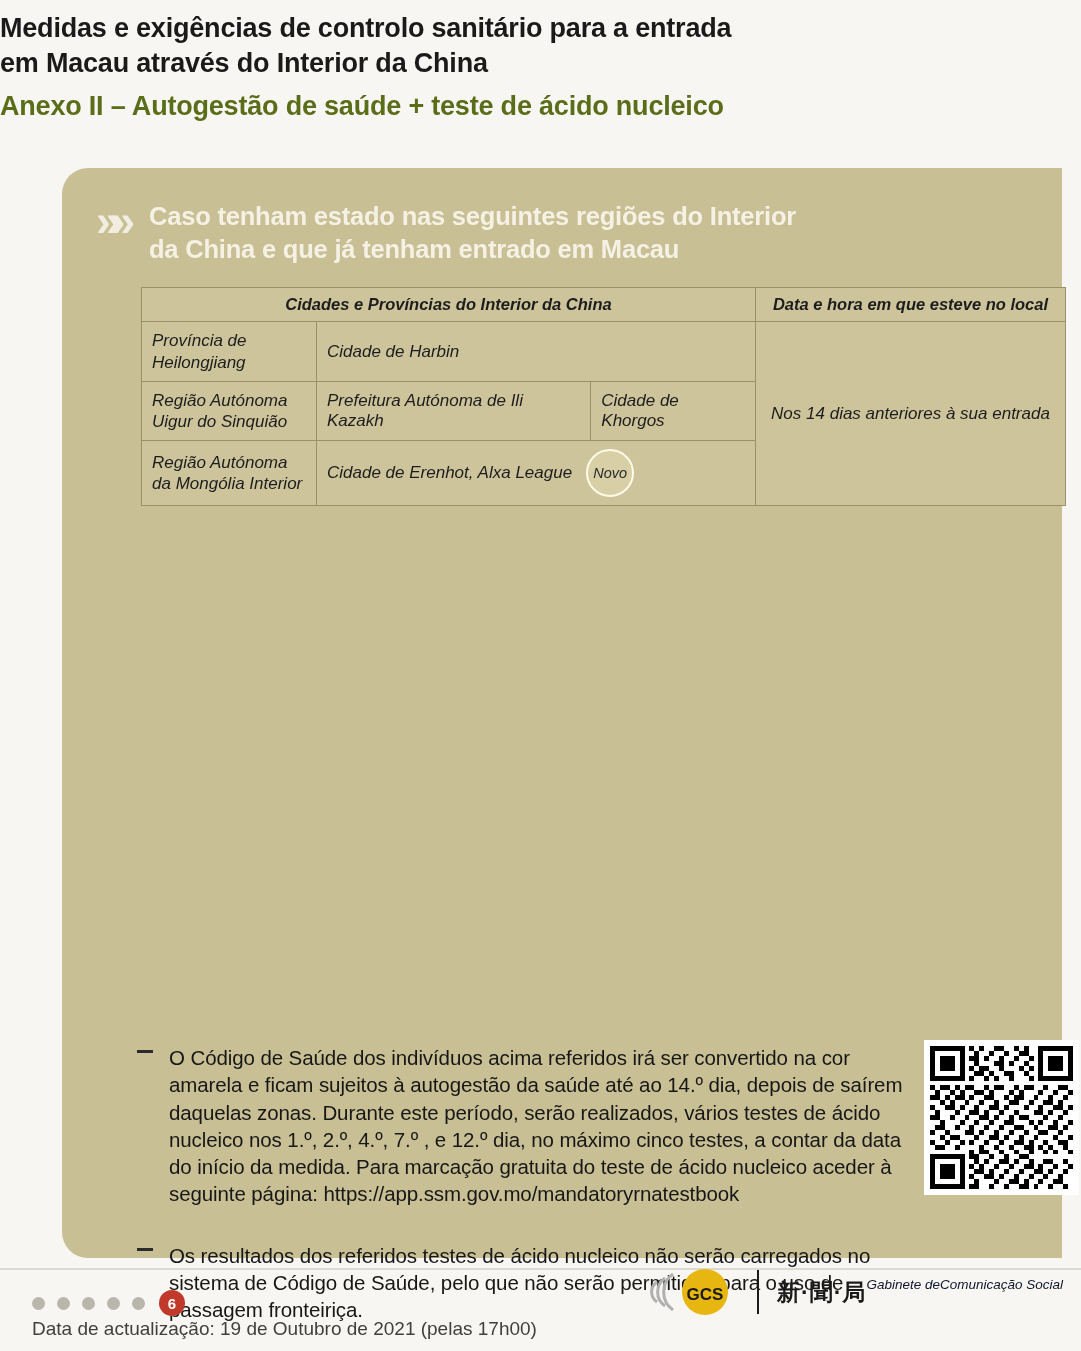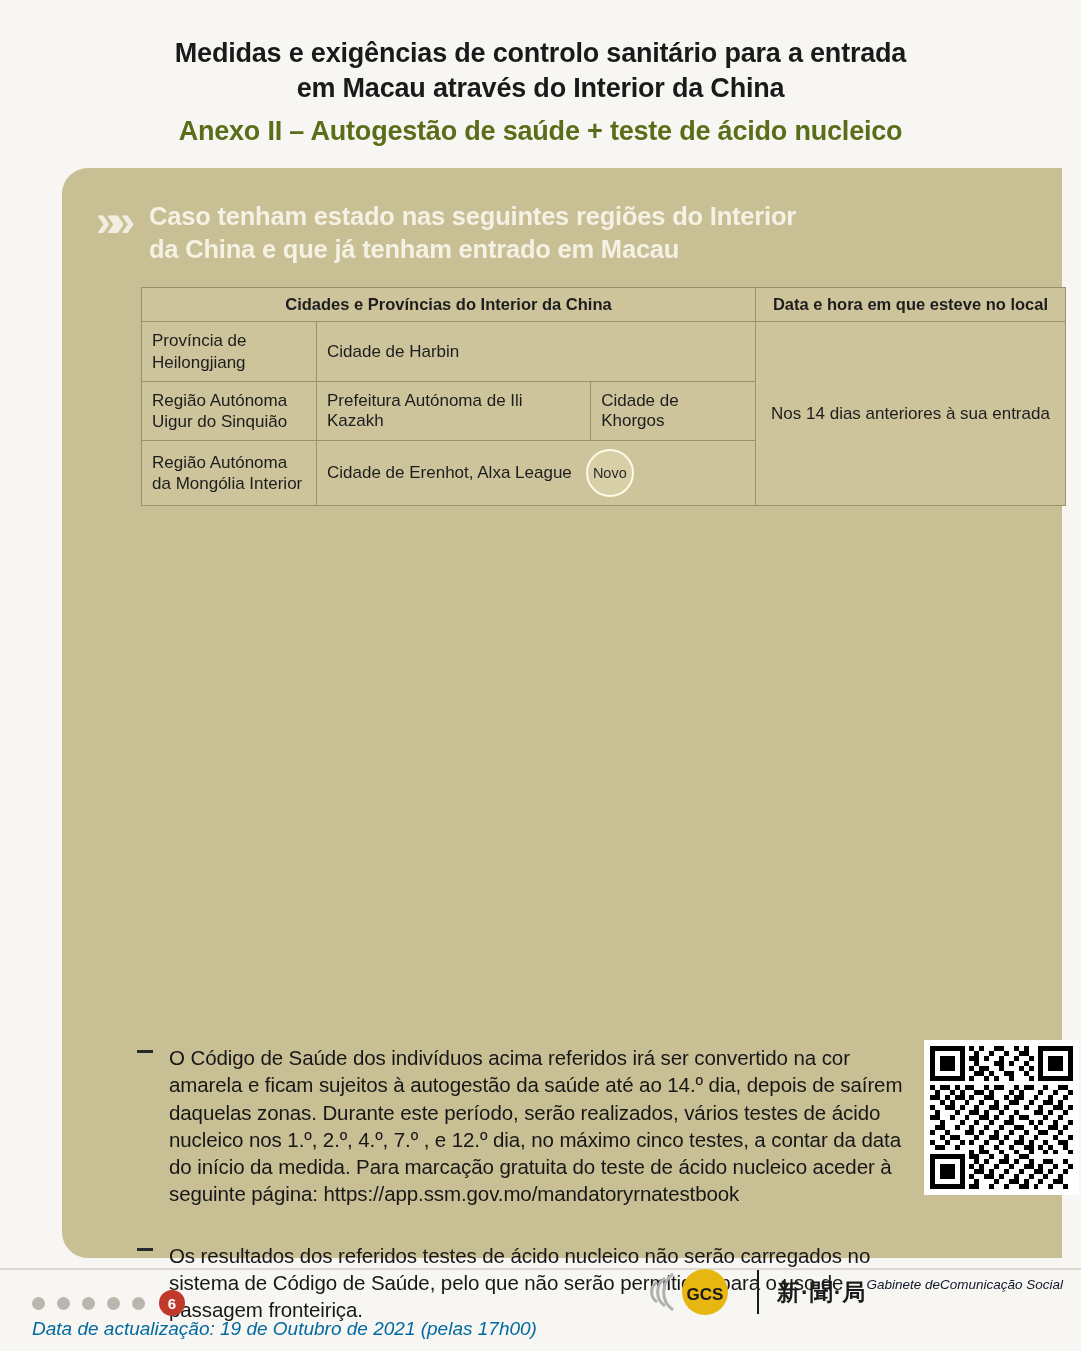--- a/index.html
+++ b/index.html
@@ -7,21 +7,21 @@
   body {
     width: 1081px; height: 1351px;
     background: #f7f6f2;
     font-family: "Liberation Sans", sans-serif;
     position: relative;
     overflow: hidden;
   }
   .page { position:relative; width:1081px; height:1351px; }
 
   
-  .header { padding-top: 36px; text-align:center; }
+  .header { padding-top: 11px; text-align:left; }
   .title-l1, .title-l2 {
     font-size: 27px; font-weight: bold; color:#1a1a1a; line-height: 1.28;
     letter-spacing: -0.2px;
   }
   .subtitle {
     margin-top: 10px;
     font-size: 27px; font-weight: bold; color:#5a6d18; line-height:1.25;
     letter-spacing: -0.2px;
   }
 
@@ -43,20 +43,21 @@
   .card-head-text {
     color:#f5f1e4; font-size:25.5px; font-weight:bold; line-height:1.28;
     letter-spacing:-0.2px;
   }
 
   
   .tbl-wrap { padding: 22px 40px 0 17px; }
   table.main {
     border-collapse: collapse; width: 925px; margin-left: 62px;
     background: #cdc49c;
+    font-style: italic;
   }
   table.main td, table.main th {
     border: 1px solid #9b9169;
     padding: 8px 10px;
     font-size: 17px; color:#1d1d1d; font-weight: normal;
     vertical-align: middle;
   }
   table.main th {
     font-weight: bold; font-size: 16.5px; text-align:center;
     padding: 7px 8px;
@@ -94,21 +95,21 @@
   .footer-rule { position:absolute; left:0; top:1268px; width:1081px; height:2px; background:#dcd9d0; }
   .dots { position:absolute; left:32px; top:1290px; display:flex; align-items:center; gap:12px; }
   .dot { width:13px; height:13px; border-radius:50%; background:#b9b6ae; }
   .dot.current {
     width:26px; height:26px; border-radius:50%; background:#c0392b;
     color:#fff; font-size:15px; font-weight:bold;
     display:flex; align-items:center; justify-content:center; margin-left:2px;
   }
   .updated {
     position:absolute; left:32px; top:1318px;
-    font-size:19px; color:#0369a1;font-style:italic;
+    font-size:19px; color:#404040;
   }
   .logo { position:absolute; right:18px; top:1262px; display:flex; align-items:center; gap:10px; }
   .logo-mark { position:relative; width:96px; height:60px; }
   .gcs-text { display:flex; flex-direction:row; justify-content:center; }
   .gcs-cn { font-size:23px; font-weight:bold; color:#1a1a1a; letter-spacing:1px; }
   .gcs-pt { font-size:13.5px; font-style:italic; color:#0f172a; line-height:1.15; }
   .gcs-bar { width:2px; background:#1a1a1a; height:44px; margin:0 8px; }
 </style>
 </head>
 <body>

